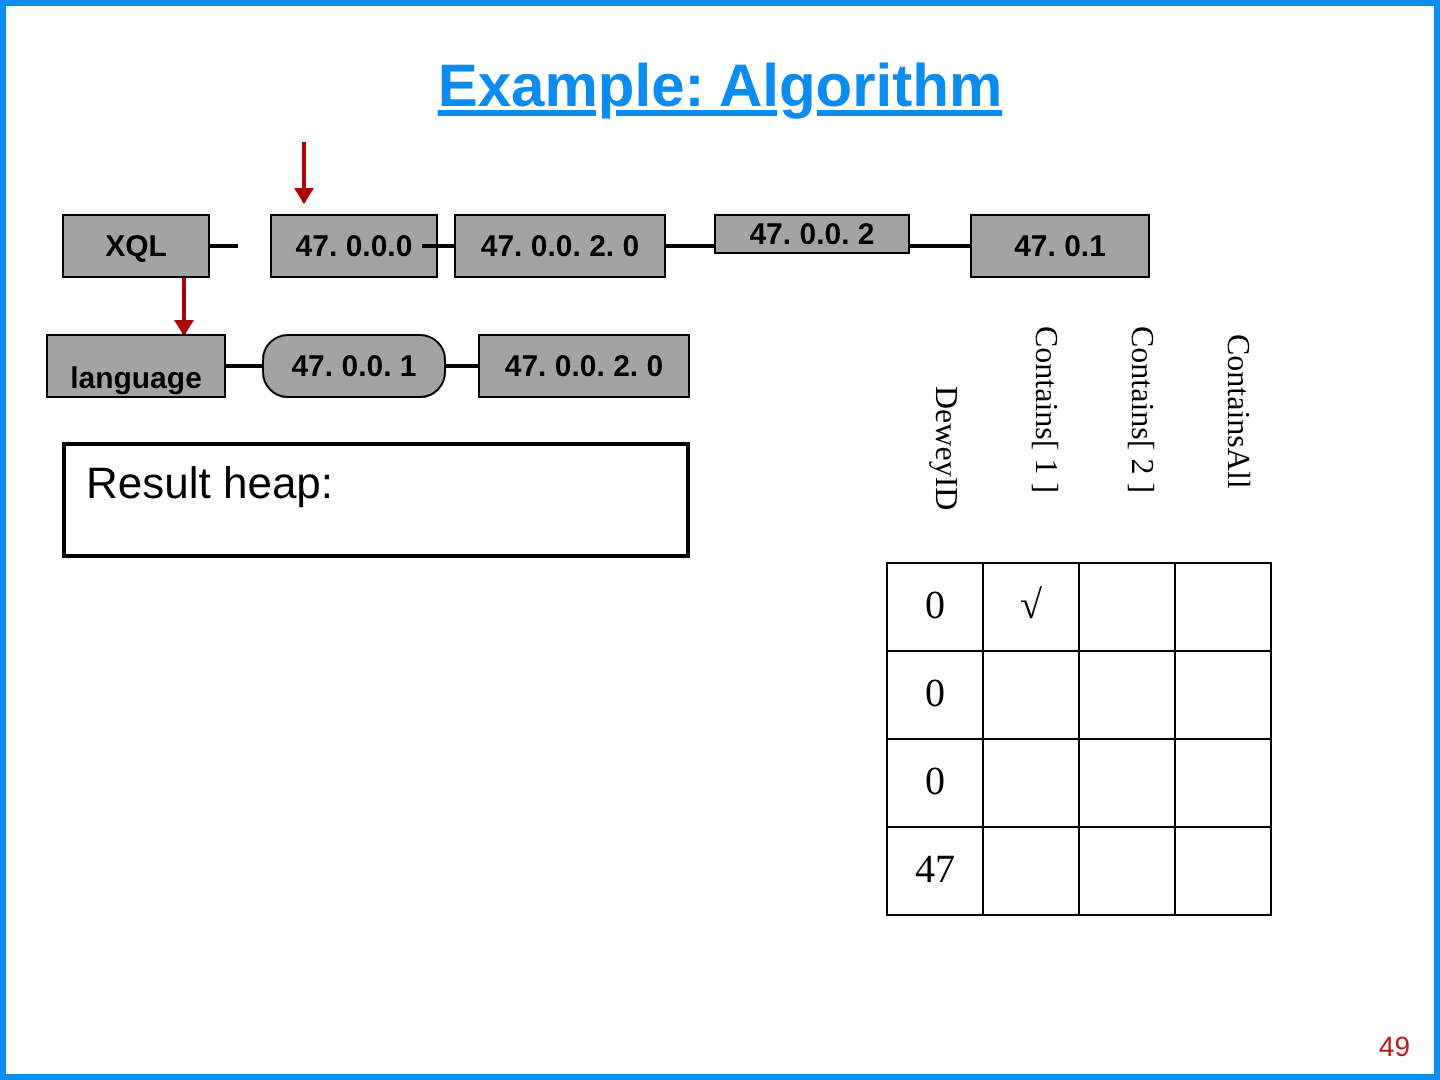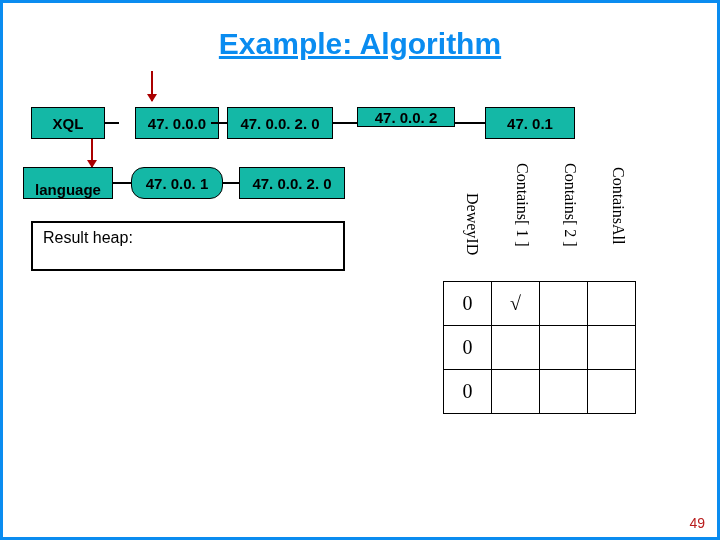--- a/index.html
+++ b/index.html
@@ -16,21 +16,21 @@
     text-align: center;
     margin-top: 24px;
     font-size: 30px;
     font-weight: bold;
     text-decoration: underline;
     color: #0a8cf0;
   }
   .box {
     position: absolute;
     border: 1.5px solid #000;
-    background: #14b8a6;
+    background: #a3a3a3;
     display: flex;
     align-items: center;
     justify-content: center;
     font-size: 15px;
     font-weight: bold;
     color: #000;
   }
   .arrow-down {
     position: absolute;
     width: 2px;
@@ -47,21 +47,21 @@
   }
   .connector {
     position: absolute;
     height: 2px;
     background: #000;
   }
   .result-heap {
     position: absolute;
     border: 2px solid #000;
     padding: 6px 10px 22px 10px;
-    font-size: 16px;
+    font-size: 22px;
     color: #000;
   }
   .vlabel {
     position: absolute;
     writing-mode: vertical-rl;
     text-orientation: mixed;
     font-size: 16px;
     color: #000;
     font-family: "Times New Roman", serif;
   }
@@ -149,16 +149,22 @@
     <td></td>
     <td></td>
     <td></td>
   </tr>
   <tr>
     <td>0</td>
     <td></td>
     <td></td>
     <td></td>
   </tr>
+  <tr>
+    <td>47</td>
+    <td></td>
+    <td></td>
+    <td></td>
+  </tr>
 </tbody>
   </table>
 
 <div class="page-num">49</div>
 
 </body></html>

